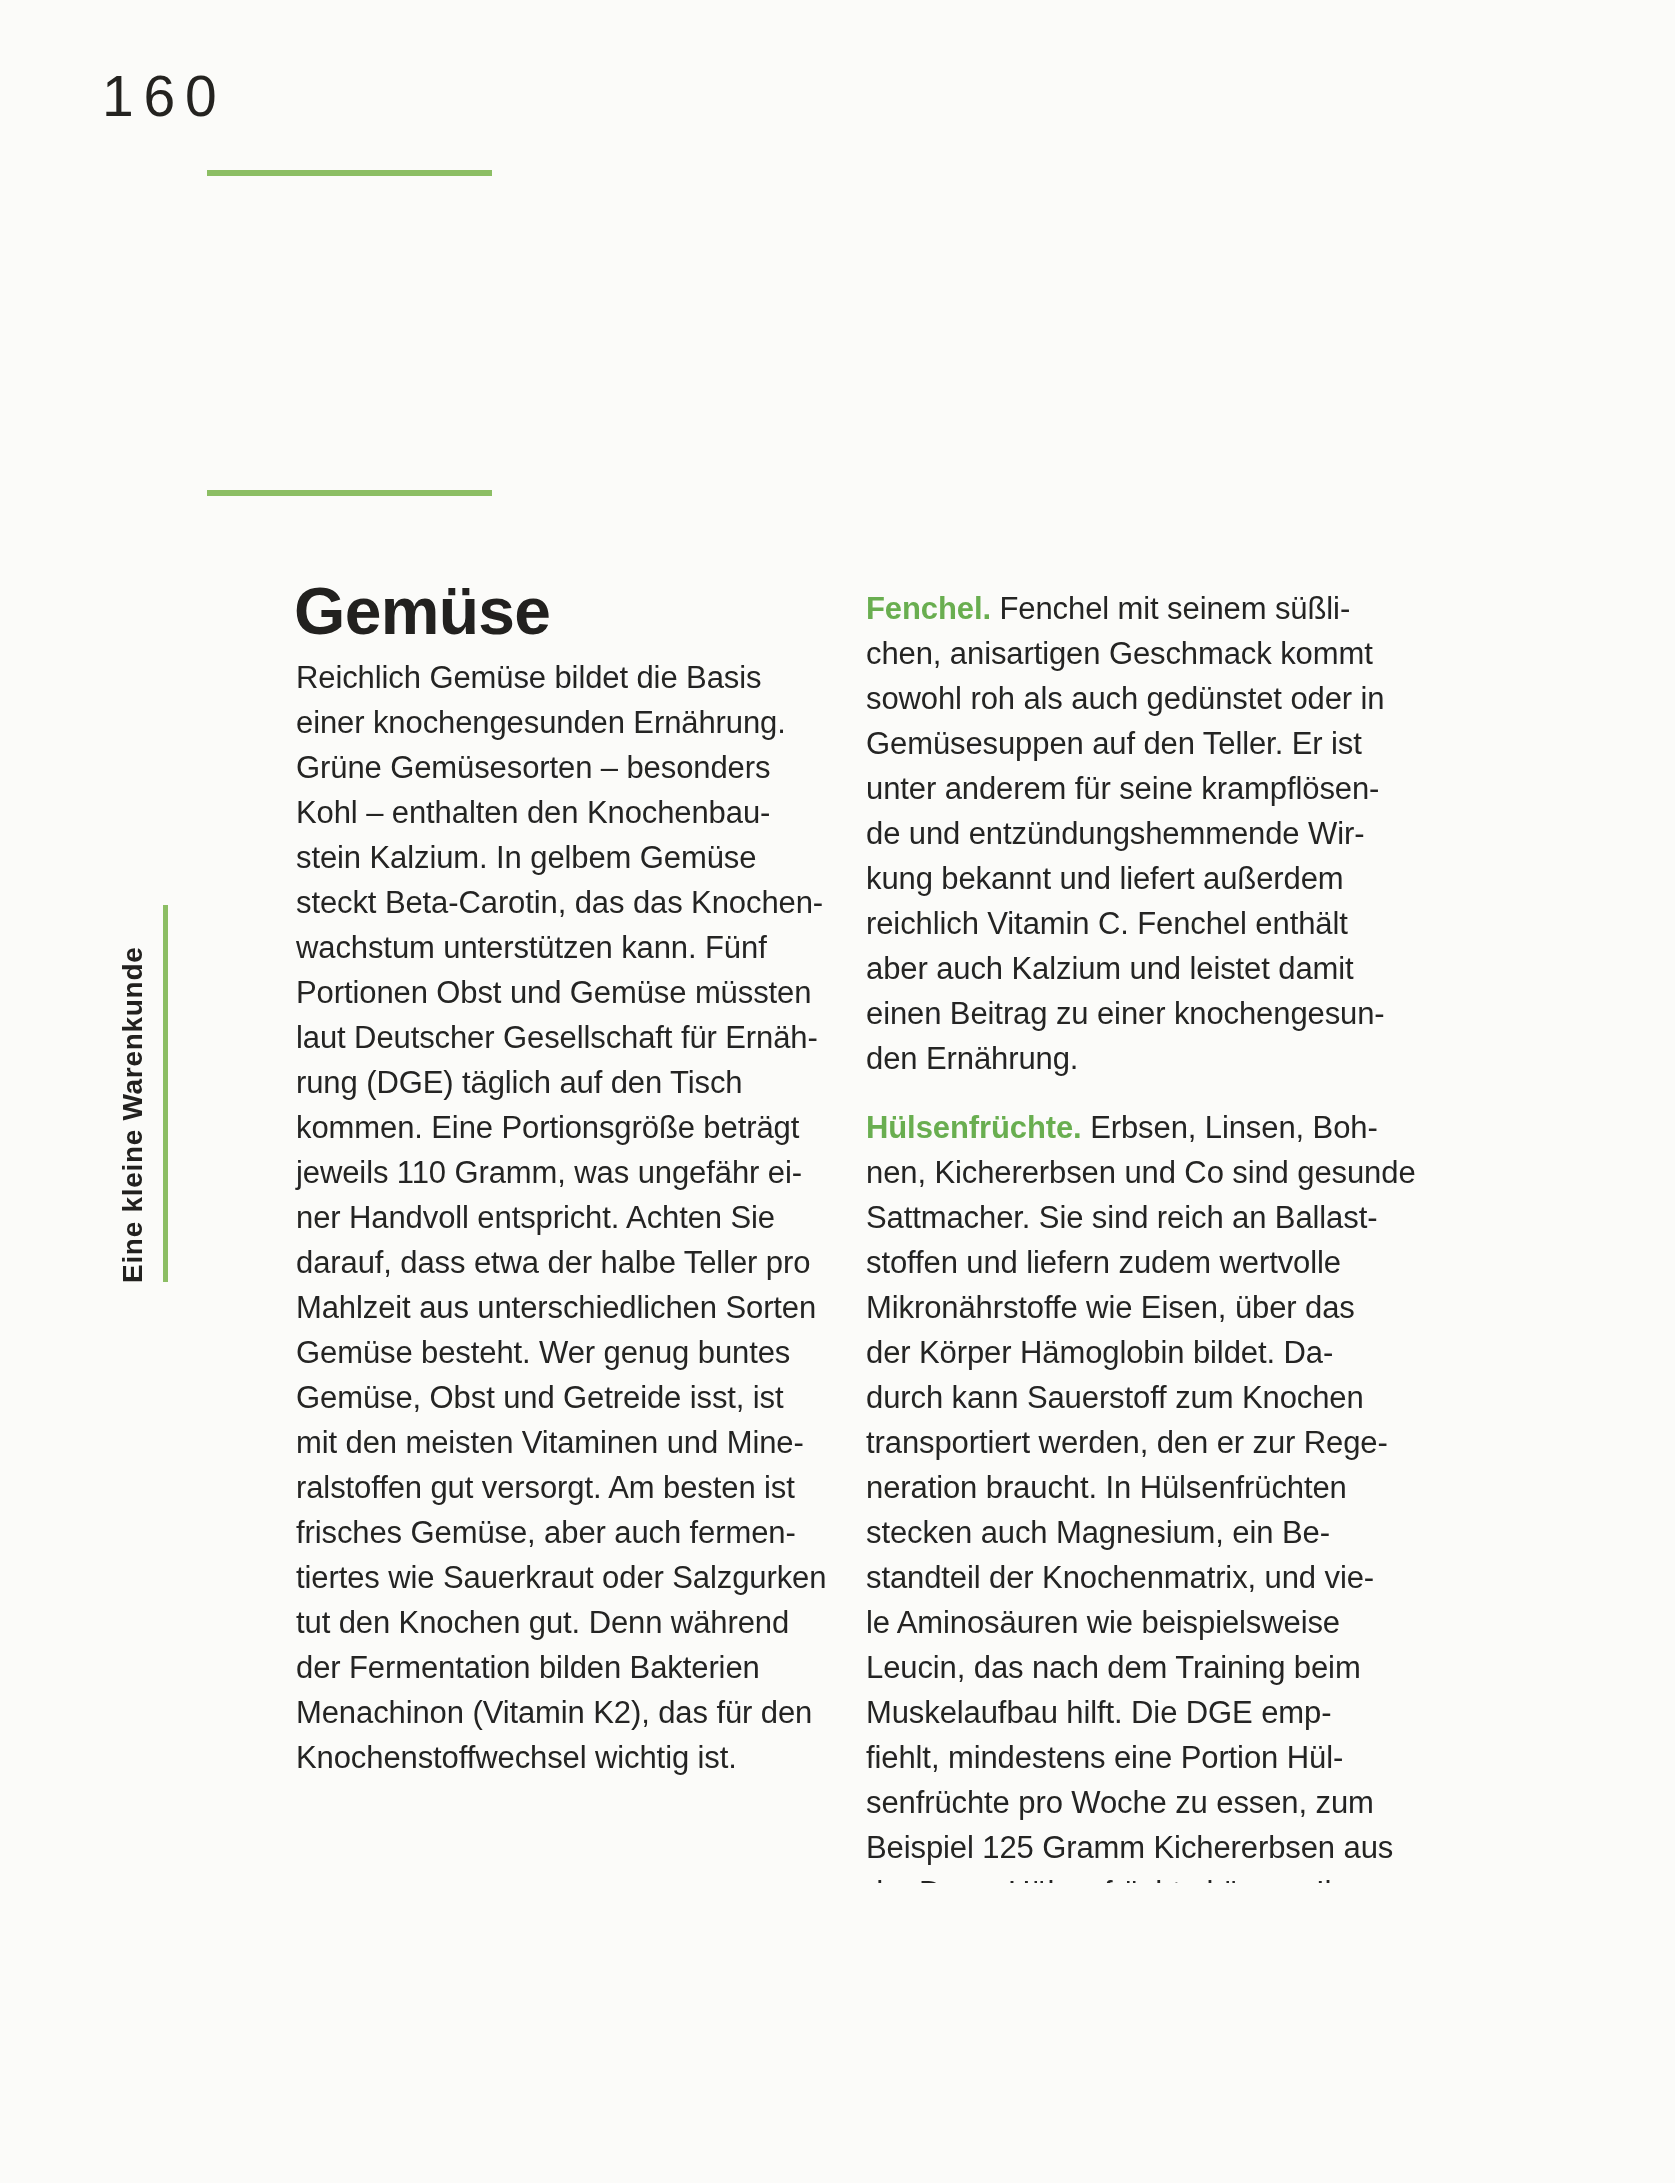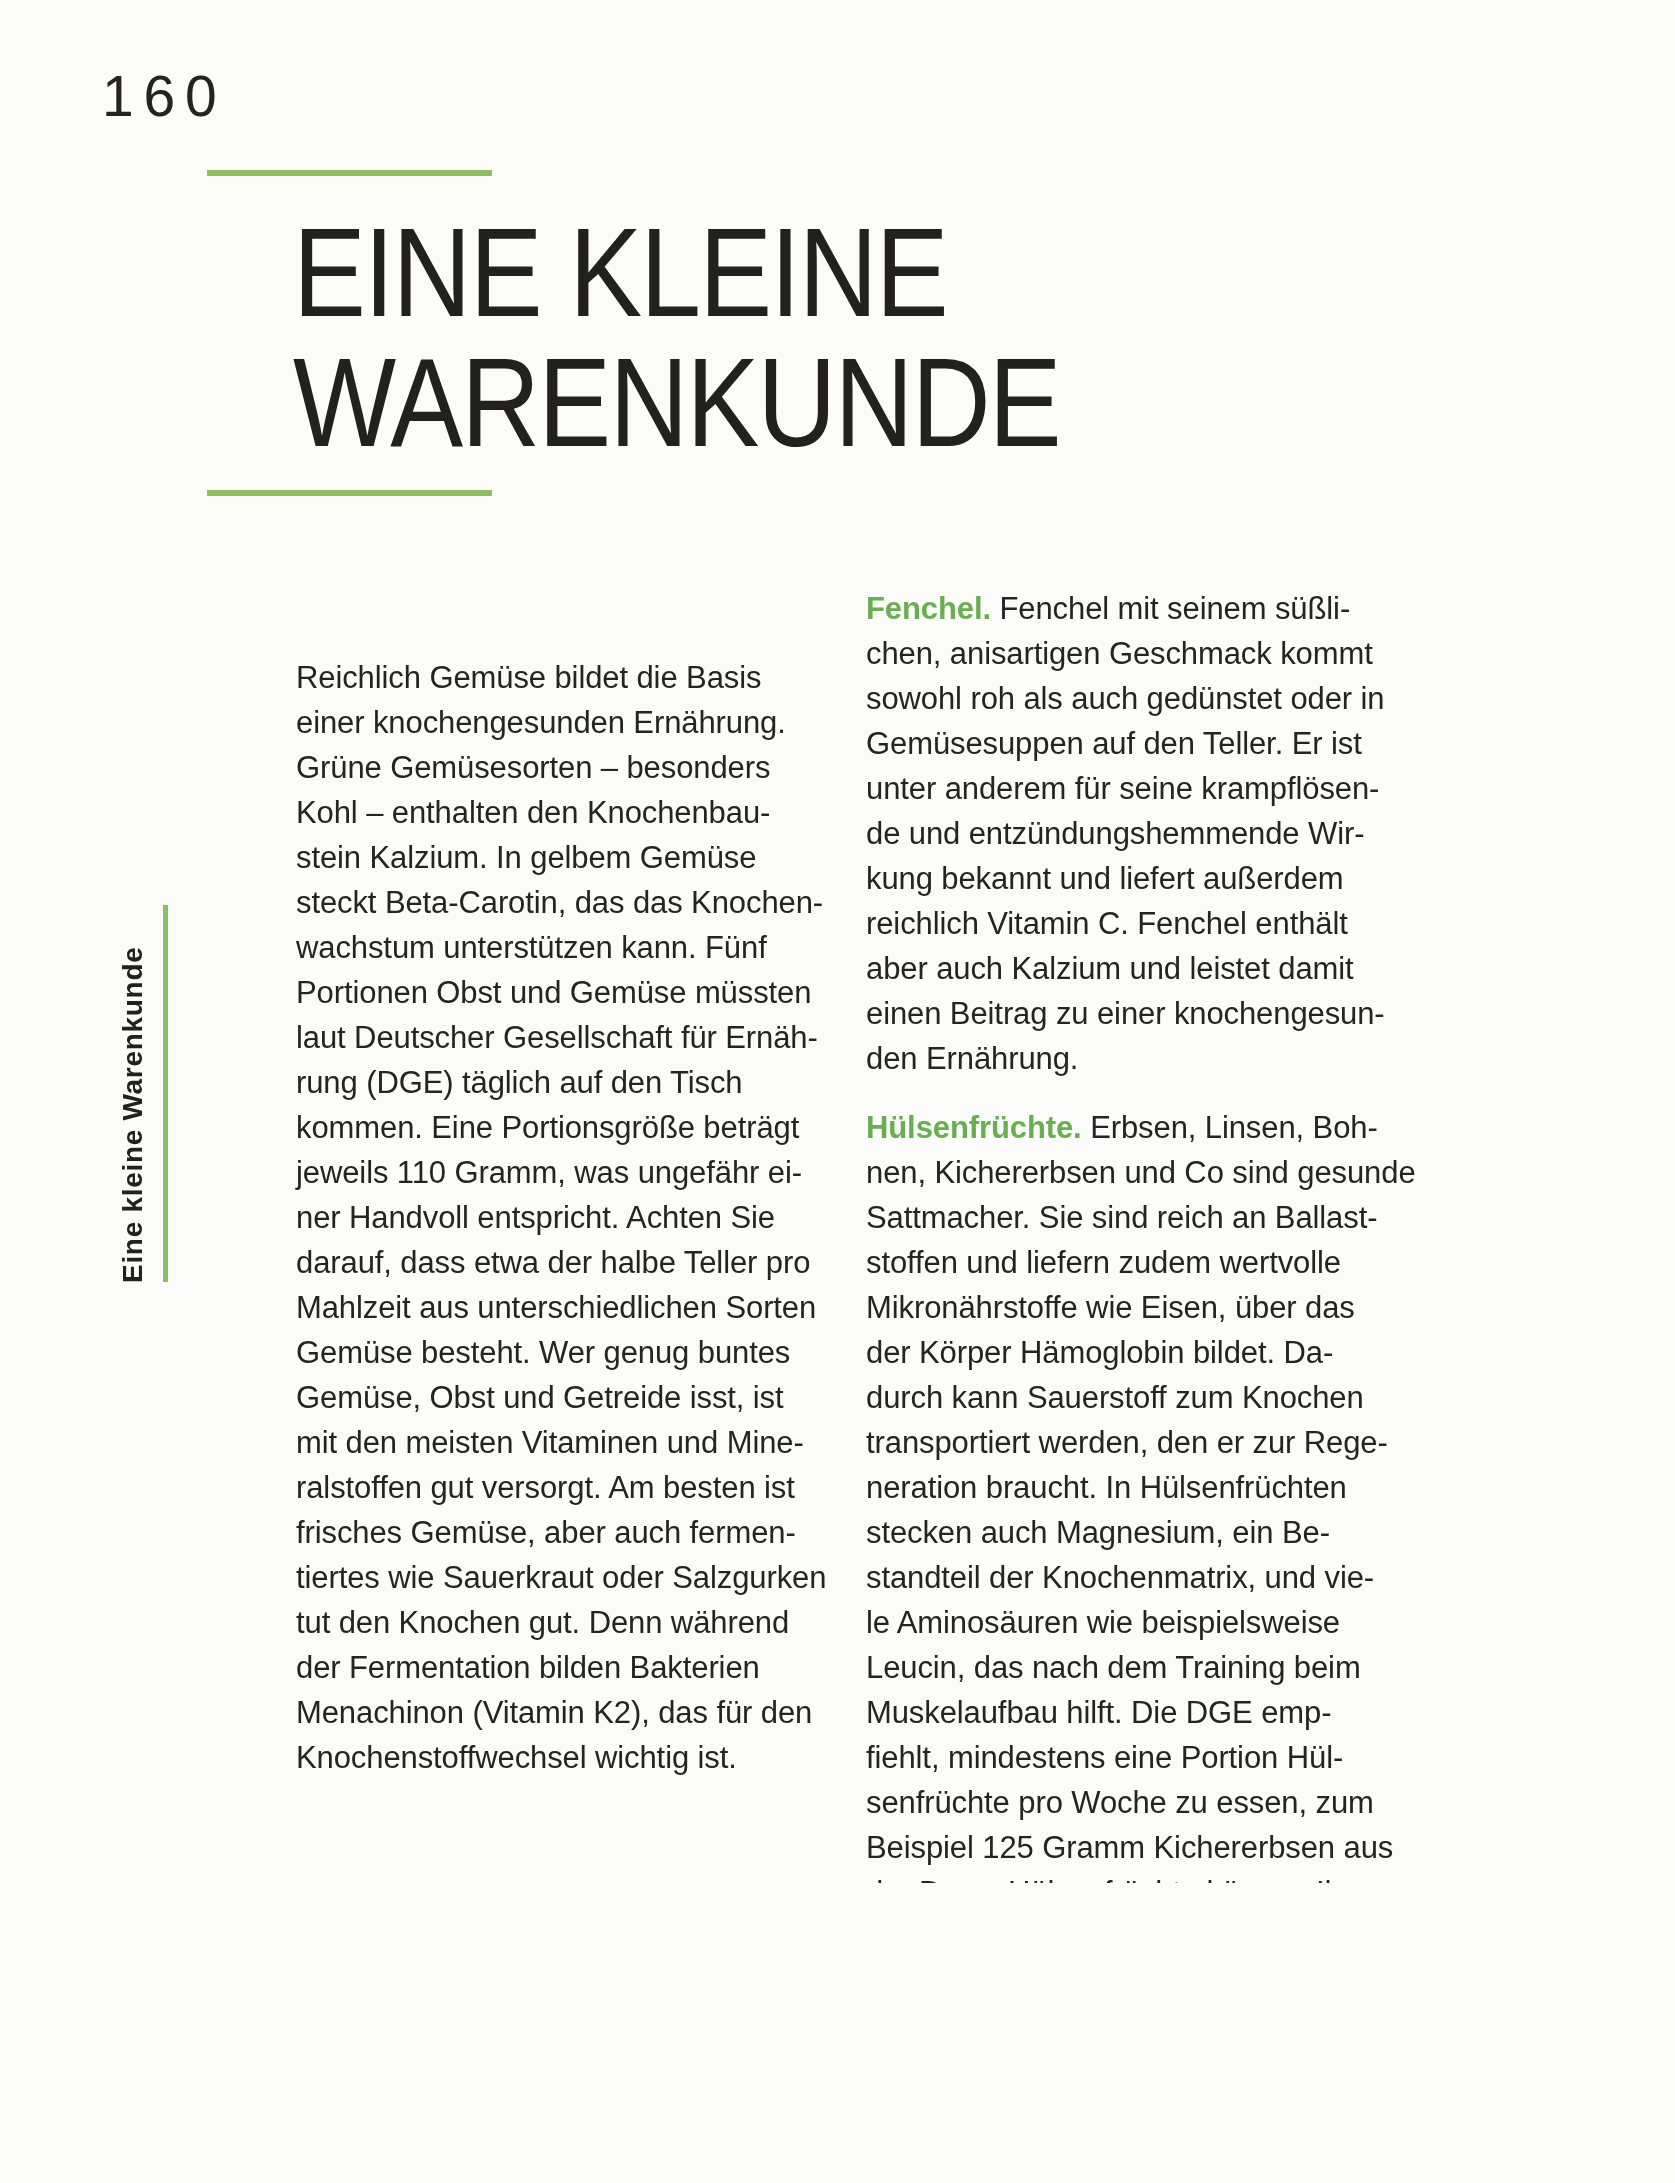--- a/index.html
+++ b/index.html
@@ -109,31 +109,28 @@
 </style>
 </head>
 <body>
 
 <div class="sheet">
 
   <div class="page-number">160</div>
 
   <div class="rule rule-top"></div>
 
-  <h1 class="title">
-    <span class="title-line">EINE KLEINE</span>
-    <span class="title-line">WARENKUNDE</span>
-  </h1>
 
   <div class="rule rule-bottom"></div>
 
   <div class="sidebar-label">Eine kleine Warenkunde</div>
 
   <div class="sidebar-rule"></div>
 
+  <h2 class="col-heading">Gemüse</h2>
 
   <div class="column column-left">
     <p class="body-para">Reichlich Gemüse bildet die Basis<br>einer knochengesunden Ernährung.<br>Grüne Gemüsesorten – besonders<br>Kohl – enthalten den Knochenbau-<br>stein Kalzium. In gelbem Gemüse<br>steckt Beta-Carotin, das das Knochen-<br>wachstum unterstützen kann. Fünf<br>Portionen Obst und Gemüse müssten<br>laut Deutscher Gesellschaft für Ernäh-<br>rung (DGE) täglich auf den Tisch<br>kommen. Eine Portionsgröße beträgt<br>jeweils 110 Gramm, was ungefähr ei-<br>ner Handvoll entspricht. Achten Sie<br>darauf, dass etwa der halbe Teller pro<br>Mahlzeit aus unterschiedlichen Sorten<br>Gemüse besteht. Wer genug buntes<br>Gemüse, Obst und Getreide isst, ist<br>mit den meisten Vitaminen und Mine-<br>ralstoffen gut versorgt. Am besten ist<br>frisches Gemüse, aber auch fermen-<br>tiertes wie Sauerkraut oder Salzgurken<br>tut den Knochen gut. Denn während<br>der Fermentation bilden Bakterien<br>Menachinon (Vitamin K2), das für den<br>Knochenstoffwechsel wichtig ist.</p>
   </div>
 
   <div class="column column-right">
     <p class="body-para"><span class="lead">Fenchel. </span>Fenchel mit seinem süßli-<br>chen, anisartigen Geschmack kommt<br>sowohl roh als auch gedünstet oder in<br>Gemüsesuppen auf den Teller. Er ist<br>unter anderem für seine krampflösen-<br>de und entzündungshemmende Wir-<br>kung bekannt und liefert außerdem<br>reichlich Vitamin C. Fenchel enthält<br>aber auch Kalzium und leistet damit<br>einen Beitrag zu einer knochengesun-<br>den Ernährung.</p>
     <p class="body-para"><span class="lead">Hülsenfrüchte. </span>Erbsen, Linsen, Boh-<br>nen, Kichererbsen und Co sind gesunde<br>Sattmacher. Sie sind reich an Ballast-<br>stoffen und liefern zudem wertvolle<br>Mikronährstoffe wie Eisen, über das<br>der Körper Hämoglobin bildet. Da-<br>durch kann Sauerstoff zum Knochen<br>transportiert werden, den er zur Rege-<br>neration braucht. In Hülsenfrüchten<br>stecken auch Magnesium, ein Be-<br>standteil der Knochenmatrix, und vie-<br>le Aminosäuren wie beispielsweise<br>Leucin, das nach dem Training beim<br>Muskelaufbau hilft. Die DGE emp-<br>fiehlt, mindestens eine Portion Hül-<br>senfrüchte pro Woche zu essen, zum<br>Beispiel 125 Gramm Kichererbsen aus<br>der Dose. Hülsenfrüchte können Ih-<br>nen auch helfen, gesund ein paar<br>Pfund zuzulegen.</p>
   </div>
 

